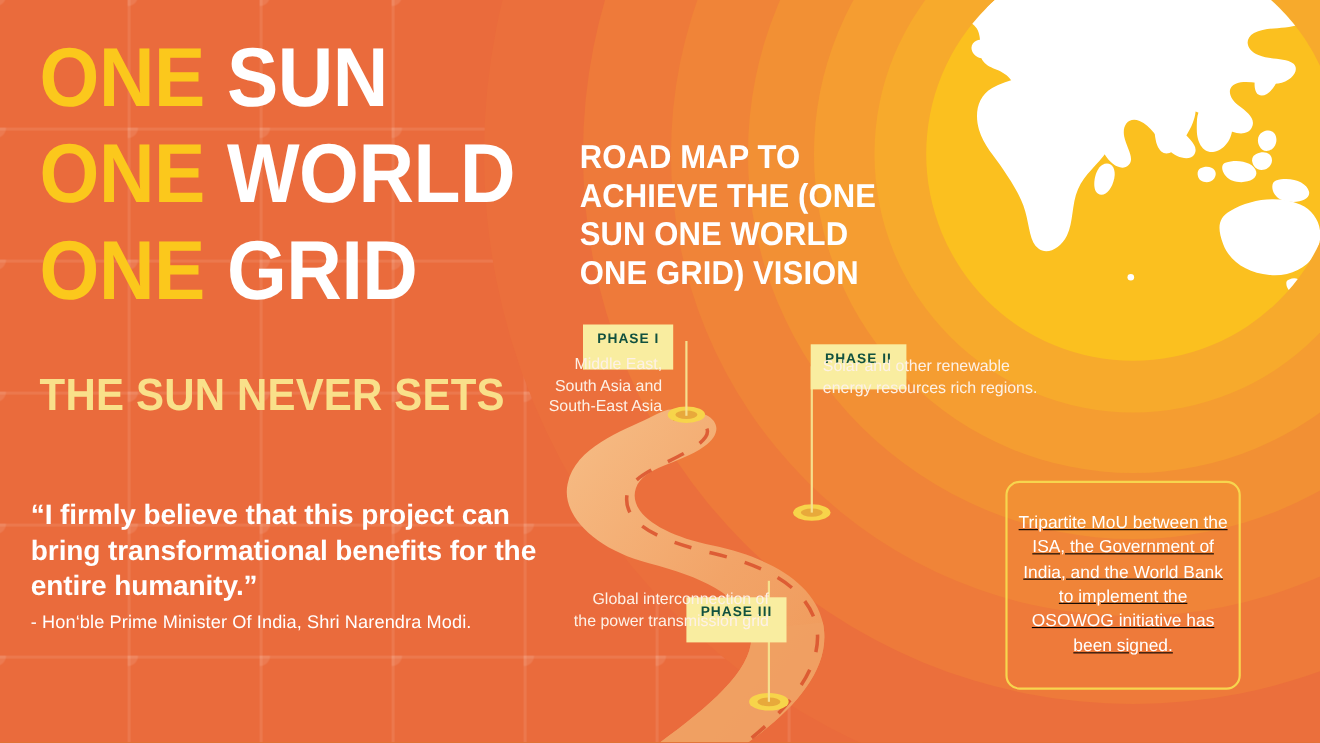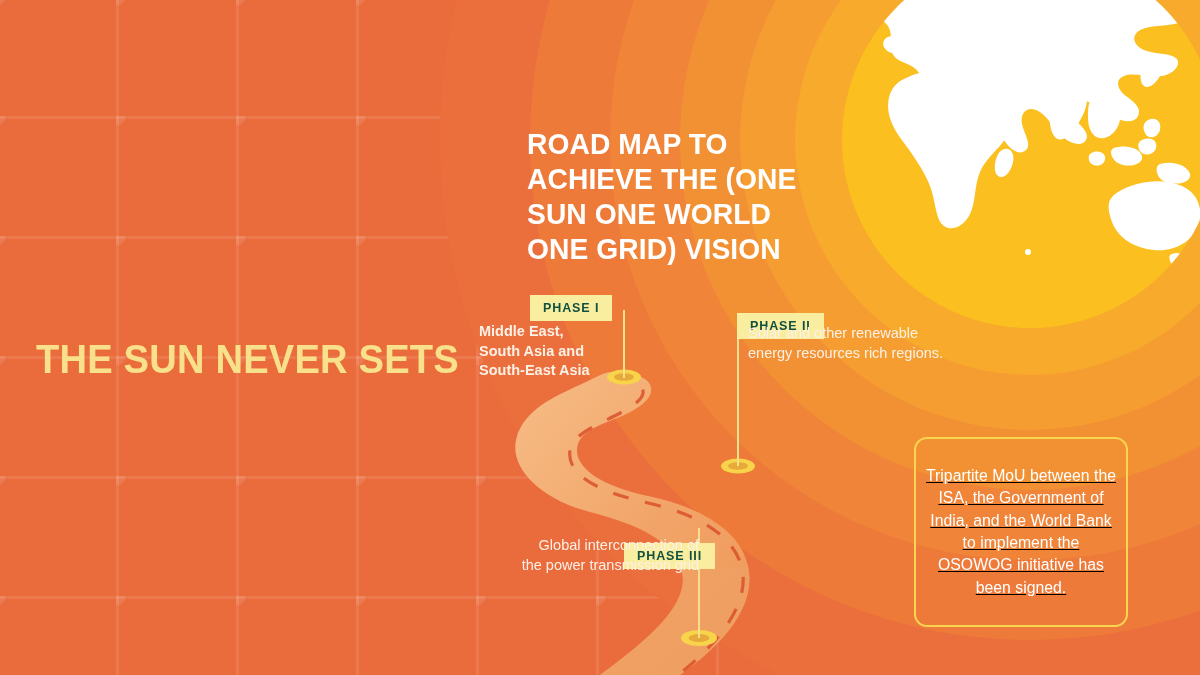--- a/index.html
+++ b/index.html
@@ -121,21 +121,21 @@
   .road-layer{position:absolute; inset:0;}
 
   
   .badge{
     position:absolute;
     background:#f9eda0;
     color:#11513f;
     font-size:12.5px;
     font-weight:bold;
     letter-spacing:.9px;
-    padding:6px 13px 6px 13px;
+    padding:6px 13px 21px 13px;
     white-space:nowrap;
   }
   .note{
     position:absolute;
     color:#fdf1e6;
     font-size:14.5px;
     line-height:1.35;
   }
   .connector{
     position:absolute;
@@ -224,22 +224,37 @@
 
         <path d="M330 302 C337 299 343 303 341 309 C339 315 330 315 328 309 C327 305 327 303 330 302 Z"></path>
 
         <path d="M366 272 C372 270 375 275 373 281 C371 287 365 287 364 282 C363 277 363 273 366 272 Z"></path>
 
         <circle cx="186" cy="300" r="3"></circle>
       </g>
     </svg>
   </div>
 
+  <div class="headline">
+    <div class="hl-row">
+      <span class="hl-one">ONE</span><span class="hl-w">SUN</span>
+    </div>
+    <div class="hl-row">
+      <span class="hl-one">ONE</span><span class="hl-w">WORLD</span>
+    </div>
+    <div class="hl-row">
+      <span class="hl-one">ONE</span><span class="hl-w">GRID</span>
+    </div>
+  </div>
   <div class="tagline">THE SUN NEVER SETS</div>
 
+  <div class="quote">
+    <div class="quote-text">“I firmly believe that this project can bring transformational benefits for the entire humanity.”</div>
+    <div class="quote-author">- Hon‘ble Prime Minister Of India, Shri Narendra Modi.</div>
+  </div>
 
   <div class="rm-title">ROAD MAP TO ACHIEVE THE (ONE SUN ONE WORLD ONE GRID) VISION</div>
 
   <div class="road-layer">
     <svg width="1200" height="675" viewBox="0 0 1200 675" aria-hidden="true">
       <defs>
         <linearGradient id="roadgrad" x1="0" y1="0" x2="1" y2="1">
           <stop offset="0%" stop-color="#f6bd86"></stop>
           <stop offset="55%" stop-color="#f2a468"></stop>
           <stop offset="100%" stop-color="#ef9858"></stop>
@@ -278,21 +293,21 @@
       </g>
       <g>
         <ellipse cx="699" cy="638" rx="18" ry="8" fill="#f7d44a"></ellipse>
         <ellipse cx="699" cy="638" rx="10.5" ry="4" fill="#e8a93b"></ellipse>
       </g>
     </svg>
   </div>
 
   <div class="connector" style="left:623px; top:310px; height:68px;"></div>
   <div class="badge" style="left:530px; top:295px;">PHASE I</div>
-  <div class="note" style="left:479px; top:322px; width:145px; text-align:left; white-space:pre-line;font-weight:bold;">Middle East,
+  <div class="note" style="left:457px; top:322px; width:145px; text-align:right; white-space:pre-line;">Middle East,
 South Asia and
 South-East Asia</div>
 
   <div class="connector" style="left:737px; top:333px; height:133px;"></div>
   <div class="badge" style="left:737px; top:313px;">PHASE II</div>
   <div class="note" style="left:748px; top:324px; width:200px; text-align:left; white-space:pre-line;">Solar and other renewable
 energy resources rich regions.</div>
 
   <div class="connector" style="left:698px; top:528px; height:110px;"></div>
   <div class="badge" style="left:624px; top:507px;margin-top:36px;">PHASE III</div>

